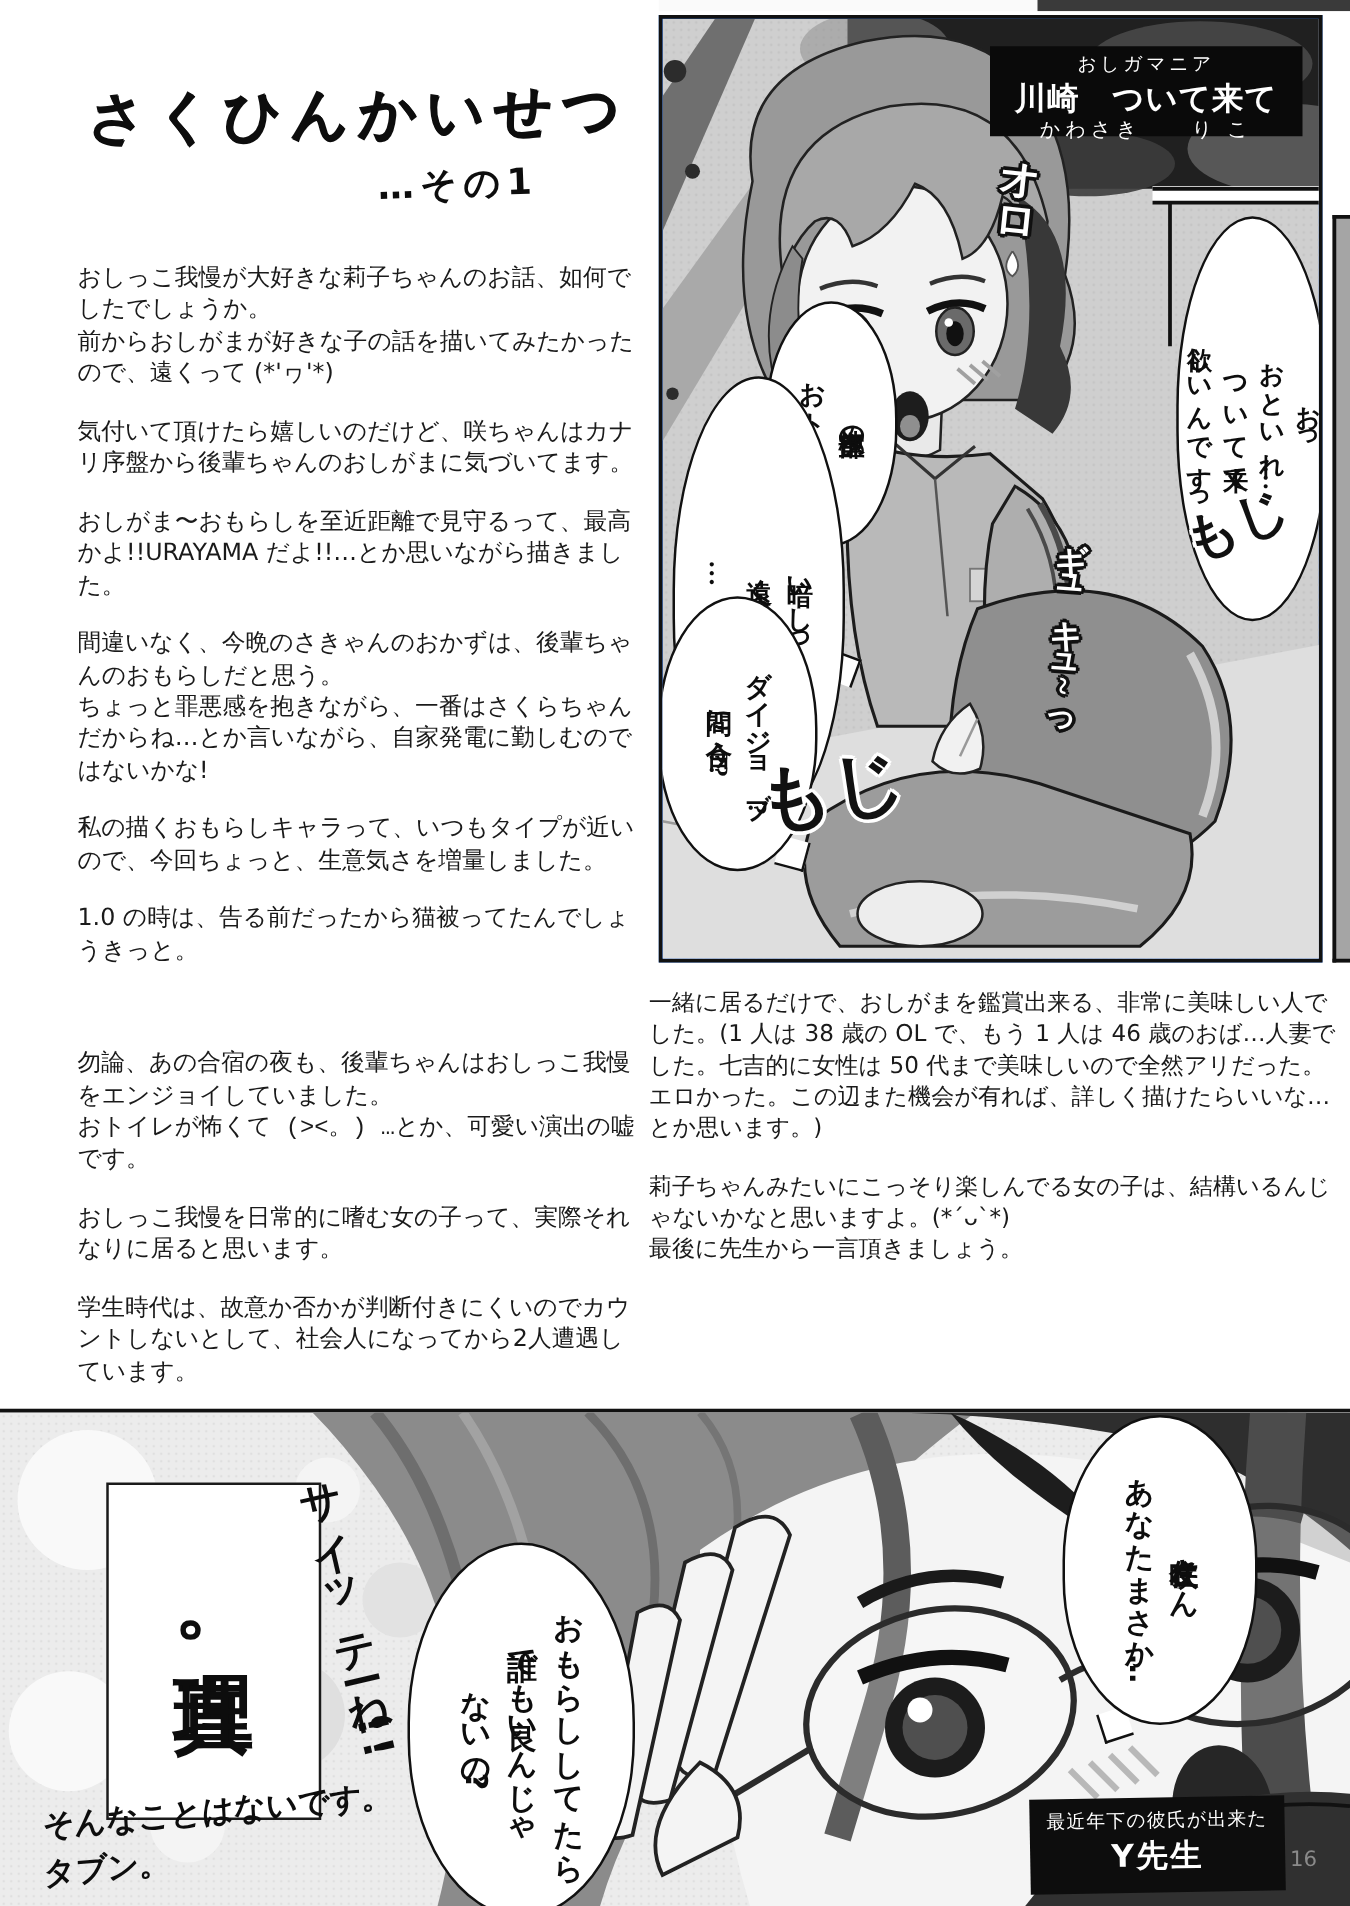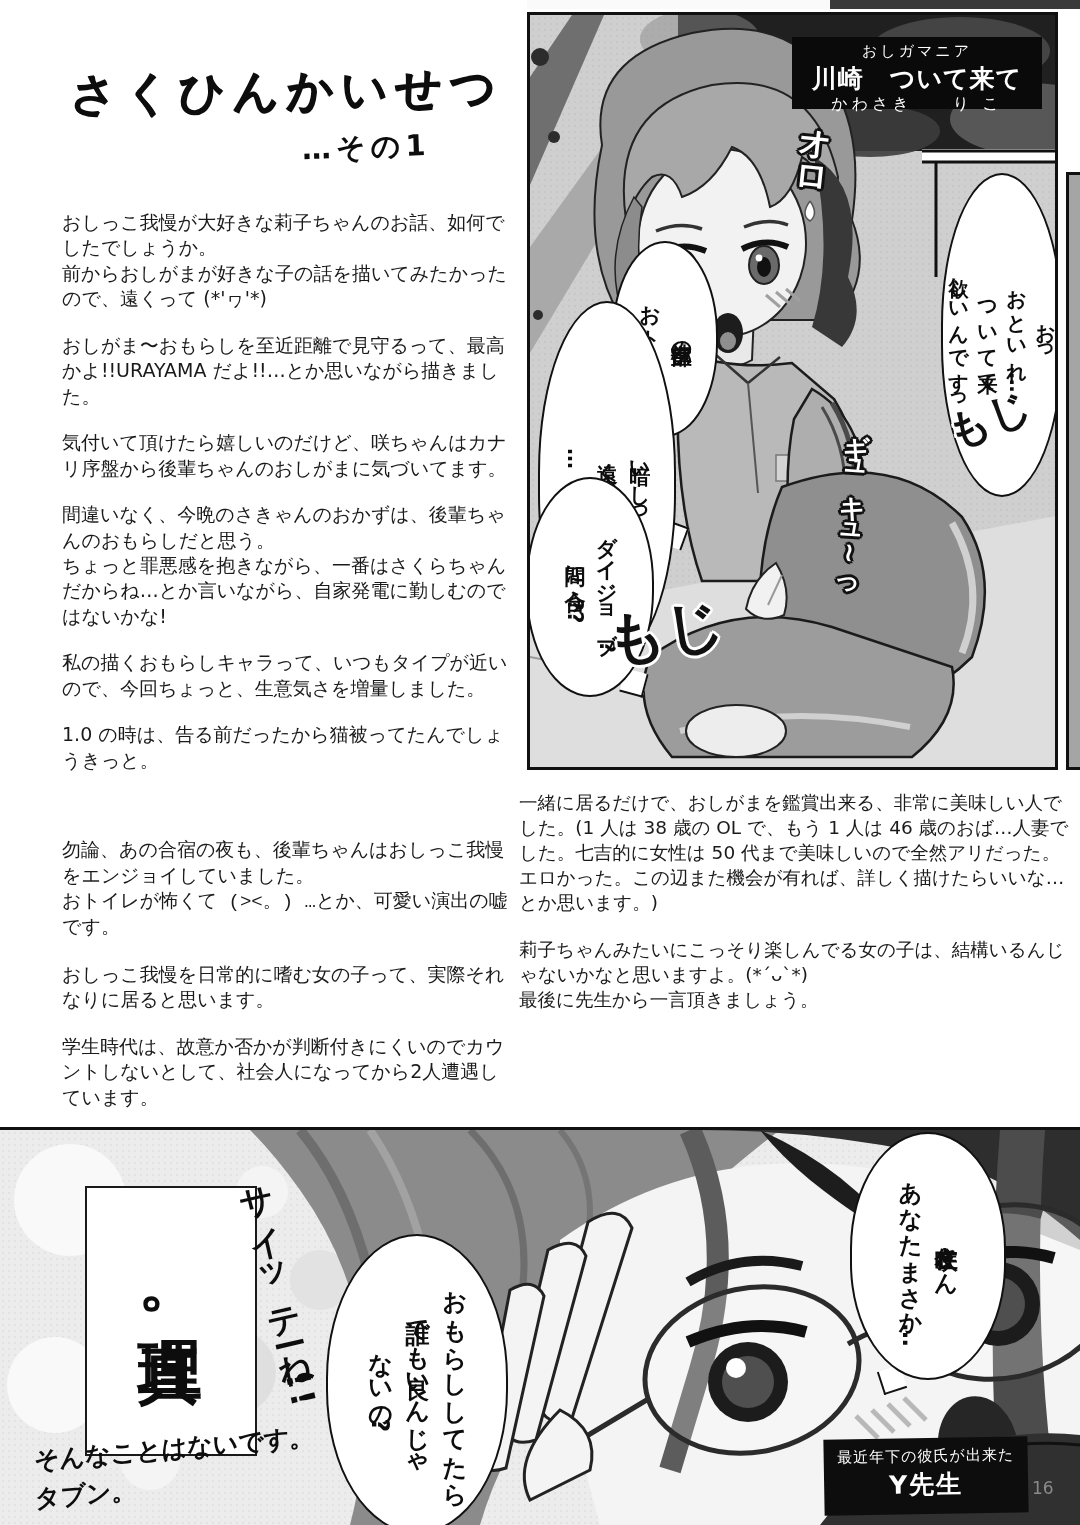--- a/index.html
+++ b/index.html
@@ -21,21 +21,21 @@
   .col-left{position:absolute;left:62px;top:210px;width:450px;font-size:19px;line-height:1.34;}
   .col-left p{margin:0 0 21px;white-space:pre-line;}
   .col-left p.gap-big{margin-top:66px;font-family:Liberation Mono, monospace;}
   .col-right{position:absolute;left:519px;top:791px;width:558px;font-size:18.5px;line-height:1.35;}
   .col-right p{margin:0 0 22px;white-space:pre-line;}
   
   .top-sliver{position:absolute;left:527px;top:0;width:553px;height:9px;background:#fafafa;overflow:hidden;}
   .top-sliver .dark{position:absolute;right:0;top:0;width:250px;height:9px;background:#3a3a3a;}
   .top-panel{
     position:absolute;left:527px;top:12px;width:531px;height:758px;
-    border:3px solid #111;background:#3b82f6;overflow:hidden;box-sizing:border-box;
+    border:3px solid #111;background:#3b82f6;overflow:hidden;box-sizing:border-box;font-family:Liberation Serif, serif;
   }
   .right-strip{
     position:absolute;left:1066px;top:172px;width:14px;height:598px;
     background:#a5a5a5;border-top:3px solid #111;border-bottom:3px solid #111;border-left:3px solid #111;box-sizing:border-box;
   }
   .name-box{
     position:absolute;left:262px;top:22px;width:250px;height:72px;background:#0a0a0a;
     color:#fff;text-align:center;z-index:6;padding-top:5px;box-sizing:border-box;
   }
   .name-box .small{font-size:15px;letter-spacing:3px;display:block;}
@@ -96,22 +96,22 @@
 <body>
 
 <div class="page">
 
   <div class="hand-title">さくひんかいせつ</div>
   <div class="hand-subtitle">…その1</div>
 
   <div class="col-left">
     <p>おしっこ我慢が大好きな莉子ちゃんのお話、如何でしたでしょうか。
 前からおしがまが好きな子の話を描いてみたかったので、遠くって (*'ヮ'*)</p>
+    <p>気付いて頂けたら嬉しいのだけど、咲ちゃんはカナリ序盤から後輩ちゃんのおしがまに気づいてます。</p>
     <p>おしがま〜おもらしを至近距離で見守るって、最高かよ!!URAYAMA だよ!!…とか思いながら描きました。</p>
-    <p>気付いて頂けたら嬉しいのだけど、咲ちゃんはカナリ序盤から後輩ちゃんのおしがまに気づいてます。</p>
     <p>間違いなく、今晩のさきゃんのおかずは、後輩ちゃんのおもらしだと思う。
 ちょっと罪悪感を抱きながら、一番はさくらちゃんだからね…とか言いながら、自家発電に勤しむのではないかな!</p>
     <p>私の描くおもらしキャラって、いつもタイプが近いので、今回ちょっと、生意気さを増量しました。</p>
     <p>1.0 の時は、告る前だったから猫被ってたんでしょうきっと。</p>
     <p class="gap-big">勿論、あの合宿の夜も、後輩ちゃんはおしっこ我慢をエンジョイしていました。
 おトイレが怖くて (&gt;&lt;。) …とか、可愛い演出の嘘です。</p>
     <p>おしっこ我慢を日常的に嗜む女の子って、実際それなりに居ると思います。</p>
     <p>学生時代は、故意か否かが判断付きにくいのでカウントしないとして、社会人になってから2人遭遇しています。</p>
     <p>本人はバレていないつもりなのか、わざとなのか不明ですが、しょっちゅう足を交差したり、腰をフリフリさせながら電話取っちゃったりして、トイレに駆け込む。</p>
   </div>

